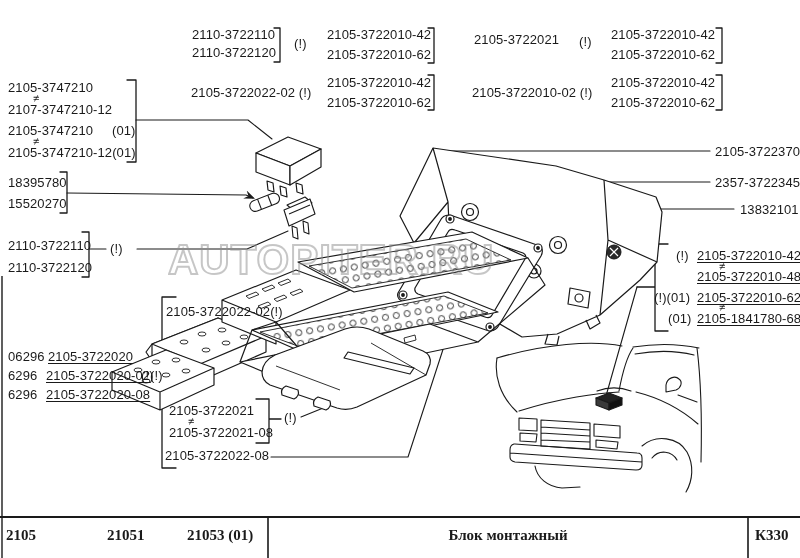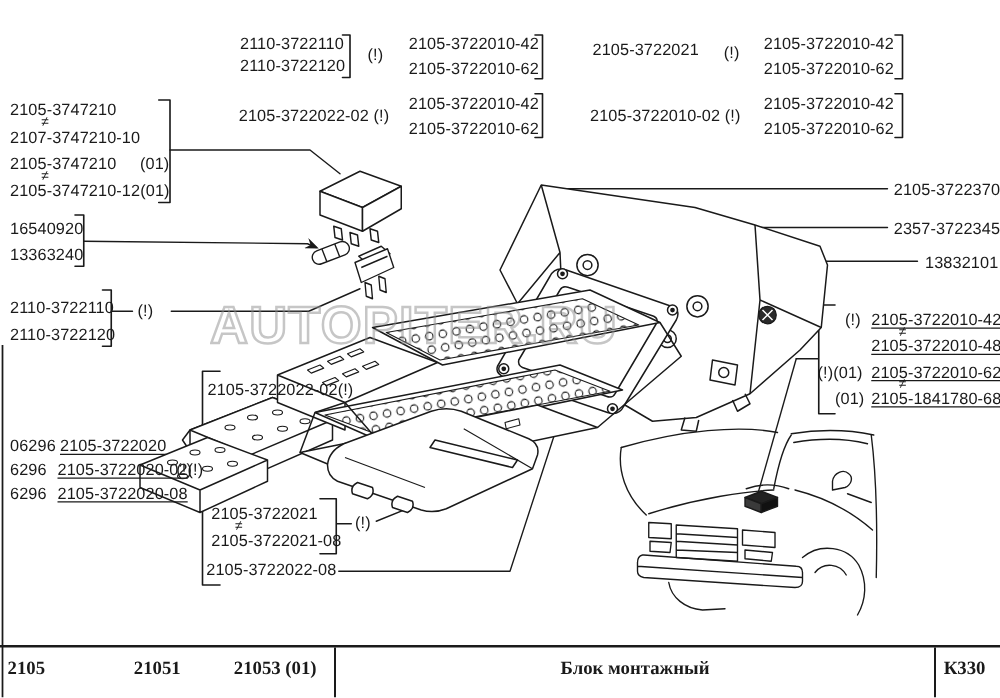--- a/index.html
+++ b/index.html
@@ -197,28 +197,28 @@
 <span class="lbl" style="left:611px;top:48px">2105-3722010-62</span>
 <span class="lbl" style="left:191px;top:86px">2105-3722022-02 (!)</span>
 <span class="lbl" style="left:327px;top:76px">2105-3722010-42</span>
 <span class="lbl" style="left:327px;top:96px">2105-3722010-62</span>
 <span class="lbl" style="left:472px;top:86px">2105-3722010-02 (!)</span>
 <span class="lbl" style="left:611px;top:76px">2105-3722010-42</span>
 <span class="lbl" style="left:611px;top:96px">2105-3722010-62</span>
 
 <span class="lbl" style="left:8px;top:81px">2105-3747210</span>
 <span class="neq" style="left:33px;top:93px">≠</span>
-<span class="lbl" style="left:8px;top:103px">2107-3747210-10</span>
+<span class="lbl" style="left:8px;top:103px">2107-3747210-12</span>
 <span class="lbl" style="left:8px;top:124px">2105-3747210</span>
 <span class="lbl" style="left:112px;top:124px">(01)</span>
 <span class="neq" style="left:33px;top:136px">≠</span>
 <span class="lbl" style="left:8px;top:146px">2105-3747210-12(01)</span>
 
-<span class="lbl" style="left:8px;top:176px">16540920</span>
-<span class="lbl" style="left:8px;top:197px">13363240</span>
+<span class="lbl" style="left:8px;top:176px">18395780</span>
+<span class="lbl" style="left:8px;top:197px">15520270</span>
 
 <span class="lbl" style="left:8px;top:239px">2110-3722110</span>
 <span class="lbl" style="left:8px;top:261px">2110-3722120</span>
 <span class="lbl" style="left:110px;top:242px">(!)</span>
 
 <span class="lbl" style="left:8px;top:350px">06296</span>
 <span class="lbl u" style="left:48px;top:350px">2105-3722020</span>
 <span class="lbl" style="left:8px;top:369px">6296</span>
 <span class="lbl u" style="left:46px;top:369px">2105-3722020-02</span>
 <span class="lbl" style="left:150px;top:369px">(!)</span>

